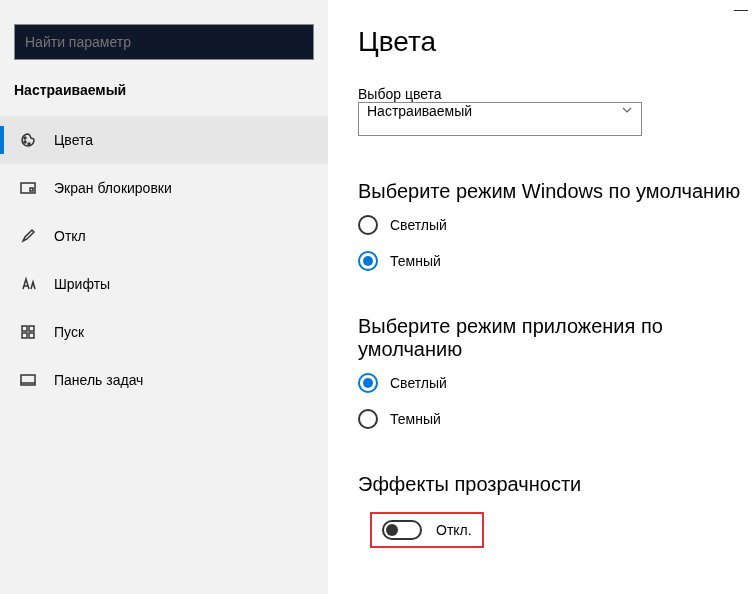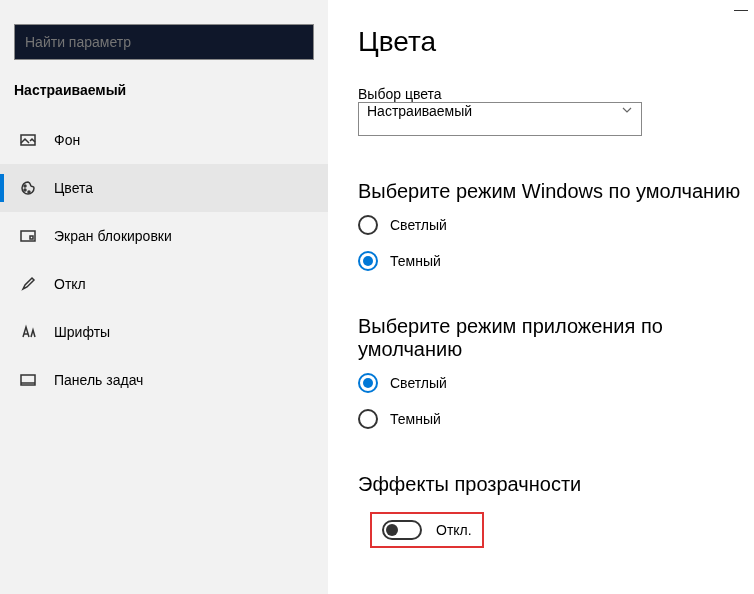--- a/index.html
+++ b/index.html
@@ -56,29 +56,20 @@
     <span class="search-icon">
       <svg viewBox="0 0 16 16">
           <circle cx="7" cy="7" r="5"></circle>
           <path d="M11 11 L15 15"></path>
         </svg>
     </span>
   </div>
 
   <div class="section-label">Настраиваемый</div>
 
-  <div class="nav-item">
-    <span class="nav-icon">
-        <svg viewBox="0 0 16 16">
-          <rect x="1" y="3" width="14" height="10"></rect>
-          <path d="M1 11 L5 7 L9 11 M10 9 L12 7 L15 10"></path>
-        </svg>
-      </span>
-    <span class="nav-label">Фон</span>
-  </div>
   <div class="nav-item active">
     <span class="nav-icon">
         <svg viewBox="0 0 16 16">
           <path d="M8 2 A6 6 0 1 0 14 8 C14 6 12 7 11 6 C10 5 11 3 8 2 Z"></path>
           <circle cx="5" cy="6" r="1"></circle>
           <circle cx="5" cy="10" r="1"></circle>
           <circle cx="9" cy="12" r="1"></circle>
         </svg>
       </span>
     <span class="nav-label">Цвета</span>
@@ -100,20 +91,31 @@
       </span>
     <span class="nav-label">Откл</span>
   </div>
   <div class="nav-item">
     <span class="nav-icon">
         <svg viewBox="0 0 16 16">
           <path d="M3 13 L6 3 L9 13 M4 10 H8 M11 13 L13 6 L15 13"></path>
         </svg>
       </span>
     <span class="nav-label">Шрифты</span>
+  </div>
+  <div class="nav-item">
+    <span class="nav-icon">
+        <svg viewBox="0 0 16 16">
+          <rect x="2" y="2" width="5" height="5"></rect>
+          <rect x="9" y="2" width="5" height="5"></rect>
+          <rect x="2" y="9" width="5" height="5"></rect>
+          <rect x="9" y="9" width="5" height="5"></rect>
+        </svg>
+      </span>
+    <span class="nav-label">Пуск</span>
   </div>
   <div class="nav-item">
     <span class="nav-icon">
         <svg viewBox="0 0 16 16">
           <rect x="1" y="3" width="14" height="10"></rect>
           <line x1="1" y1="11" x2="15" y2="11"></line>
         </svg>
       </span>
     <span class="nav-label">Панель задач</span>
   </div>

